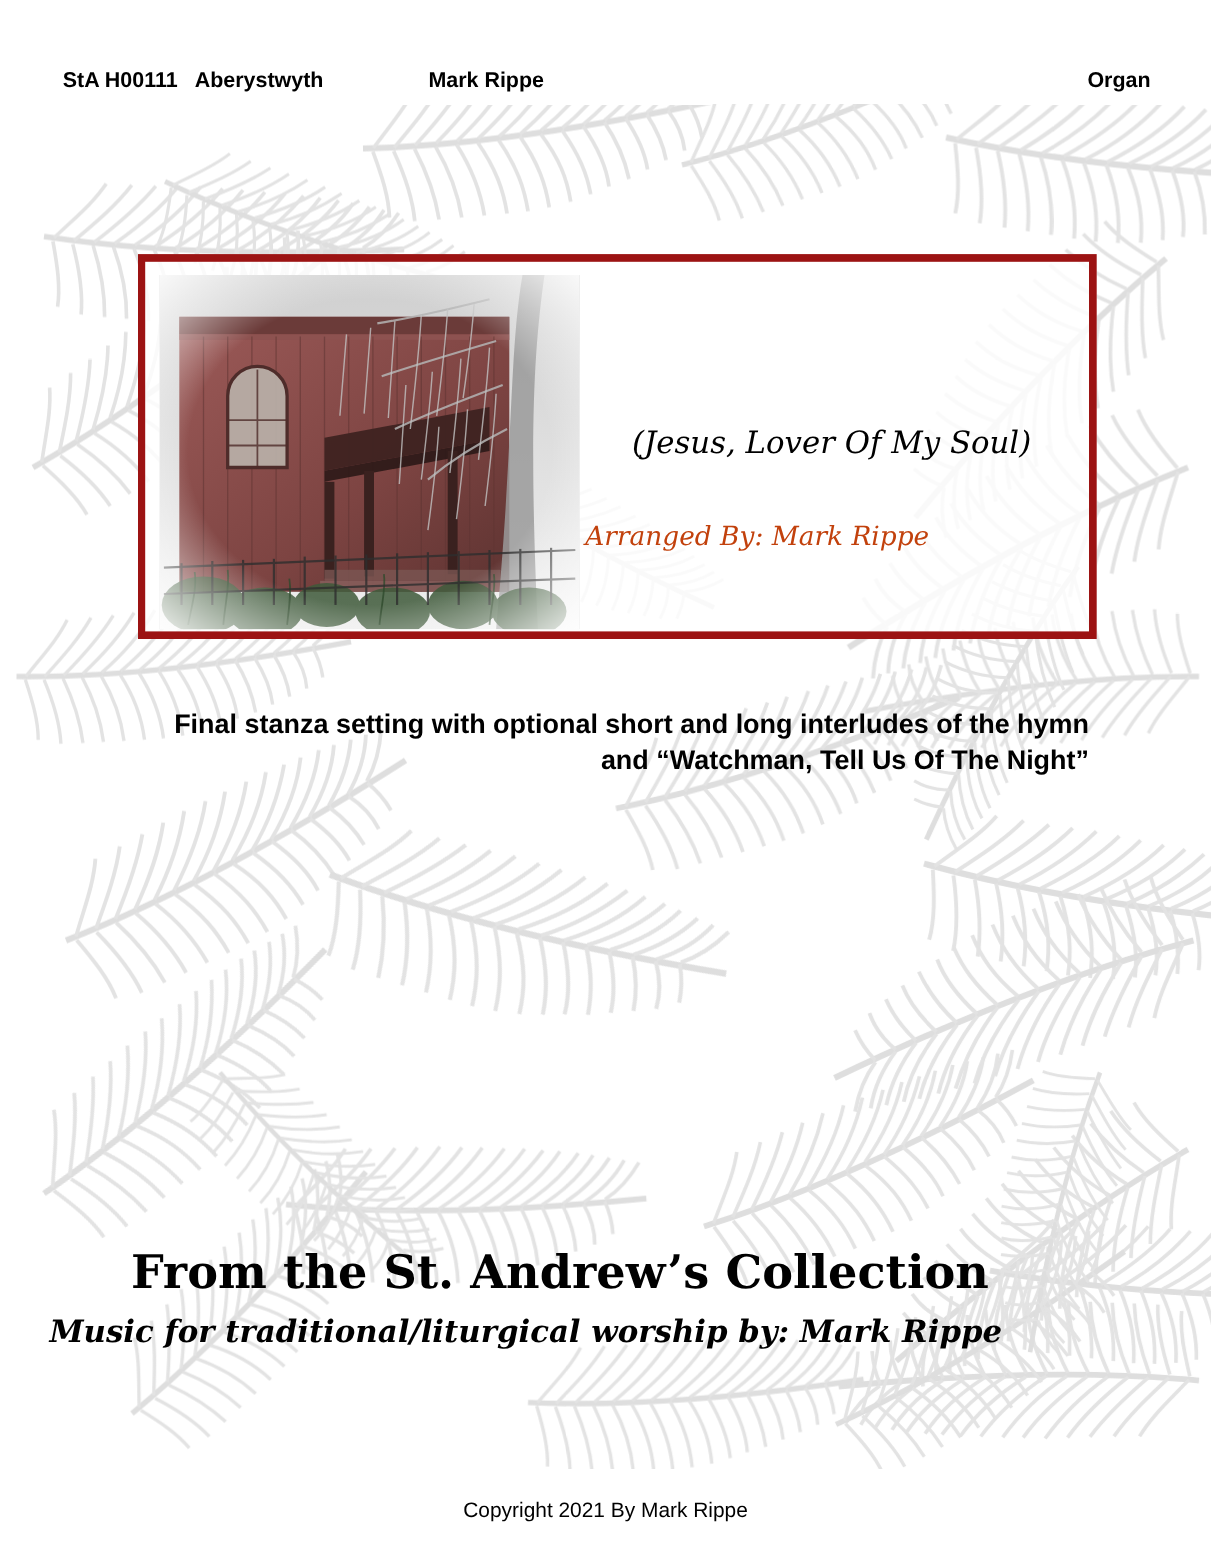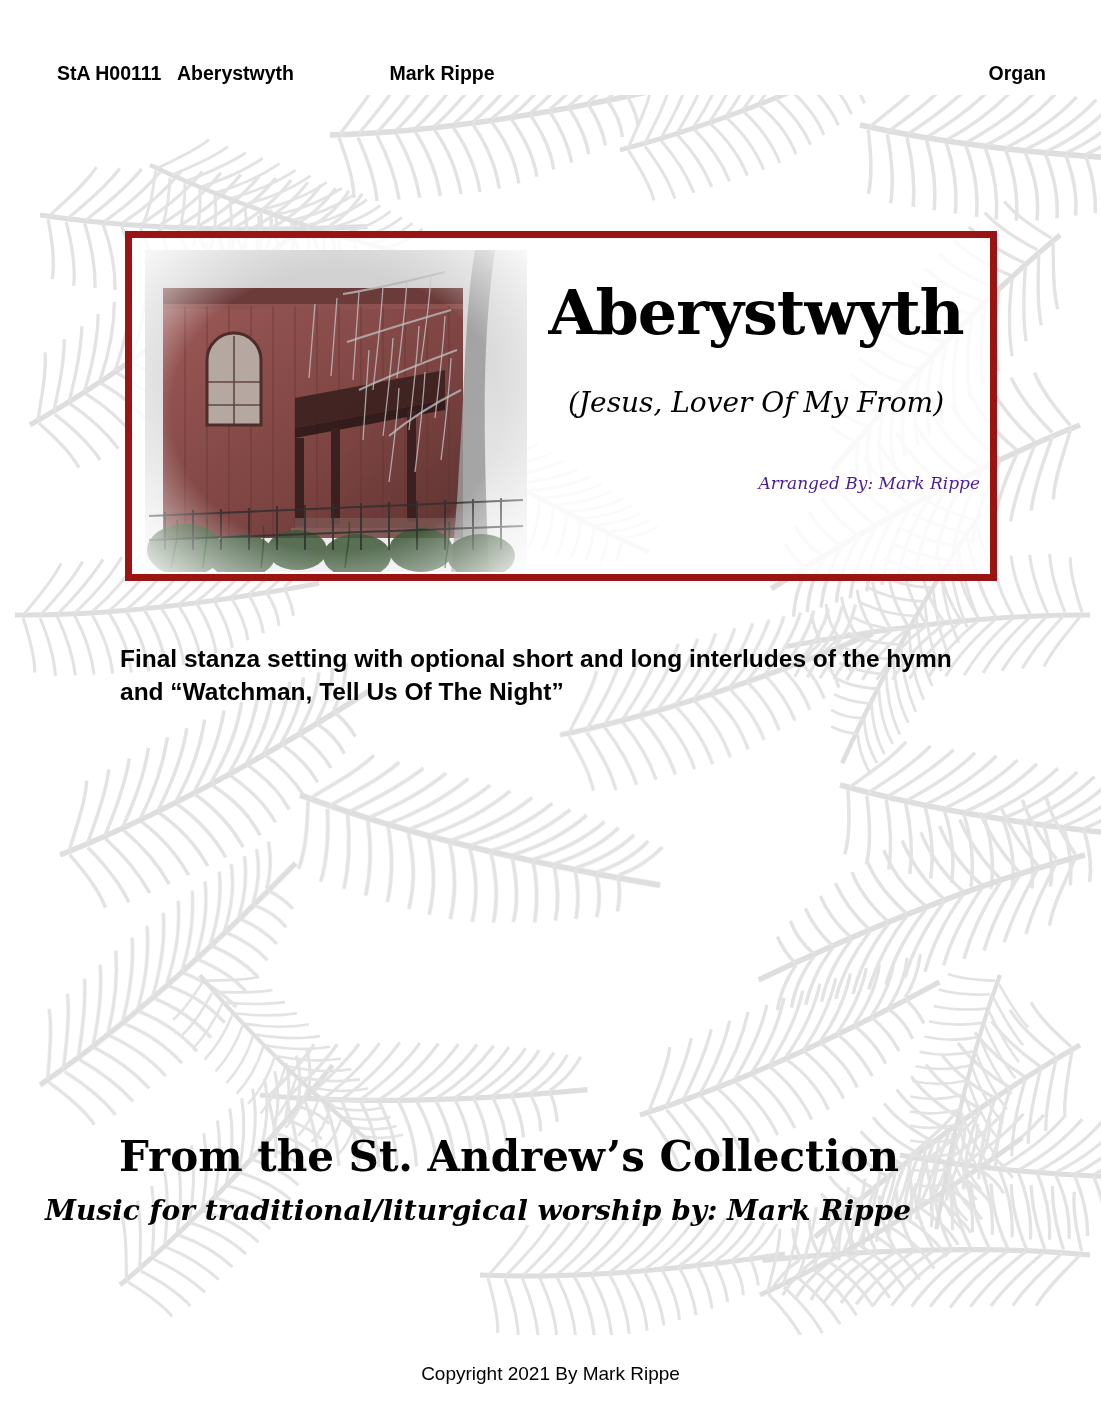--- a/index.html
+++ b/index.html
@@ -115,34 +115,34 @@
     font-family: "DejaVu Serif", serif;
     font-size: 28px;
     font-style: italic;
     color: #000;
   }
   .arranger {
     position: absolute;
     top: 235px;
     left: 0;
     right: 10px;
-    text-align: right;
+    text-align: left;
     font-family: "DejaVu Serif", serif;
-    font-size: 17px;
+    font-size: 24px;
     font-style: italic;
-    color: #4c1d95;
+    color: #c2410c;
   }
 
   
   .description {
     position: absolute;
     left: 120px;
     top: 642px;
     width: 870px;
-    text-align: left;
+    text-align: right;
     font-family: "Liberation Sans", sans-serif;
     font-weight: bold;
     font-size: 24.5px;
     line-height: 1.36;
     z-index: 2;
   }
 
   
   .collection-line {
     position: absolute;
@@ -378,22 +378,21 @@
           <path d="M300,250 L300,300"></path>
           <path d="M328,249 L328,300"></path>
         <path d="M356,248 L356,300"></path>
       </g>
 
       <rect x="0" y="0" width="382" height="322" fill="url(#vig)"></rect>
     </svg>
   </div>
 
   <div class="title-text-area">
-    <div class="main-title">Aberystwyth</div>
-    <div class="subtitle">(Jesus, Lover Of My From)</div>
+    <div class="subtitle">(Jesus, Lover Of My Soul)</div>
     <div class="arranger">Arranged By: Mark Rippe</div>
   </div>
 </div>
 
 <div class="description">
   <div>Final stanza setting with optional short and long interludes of the hymn</div>
   <div>and “Watchman, Tell Us Of The Night”</div>
 </div>
 
 <div class="collection-line">From the St. Andrew’s Collection</div>

